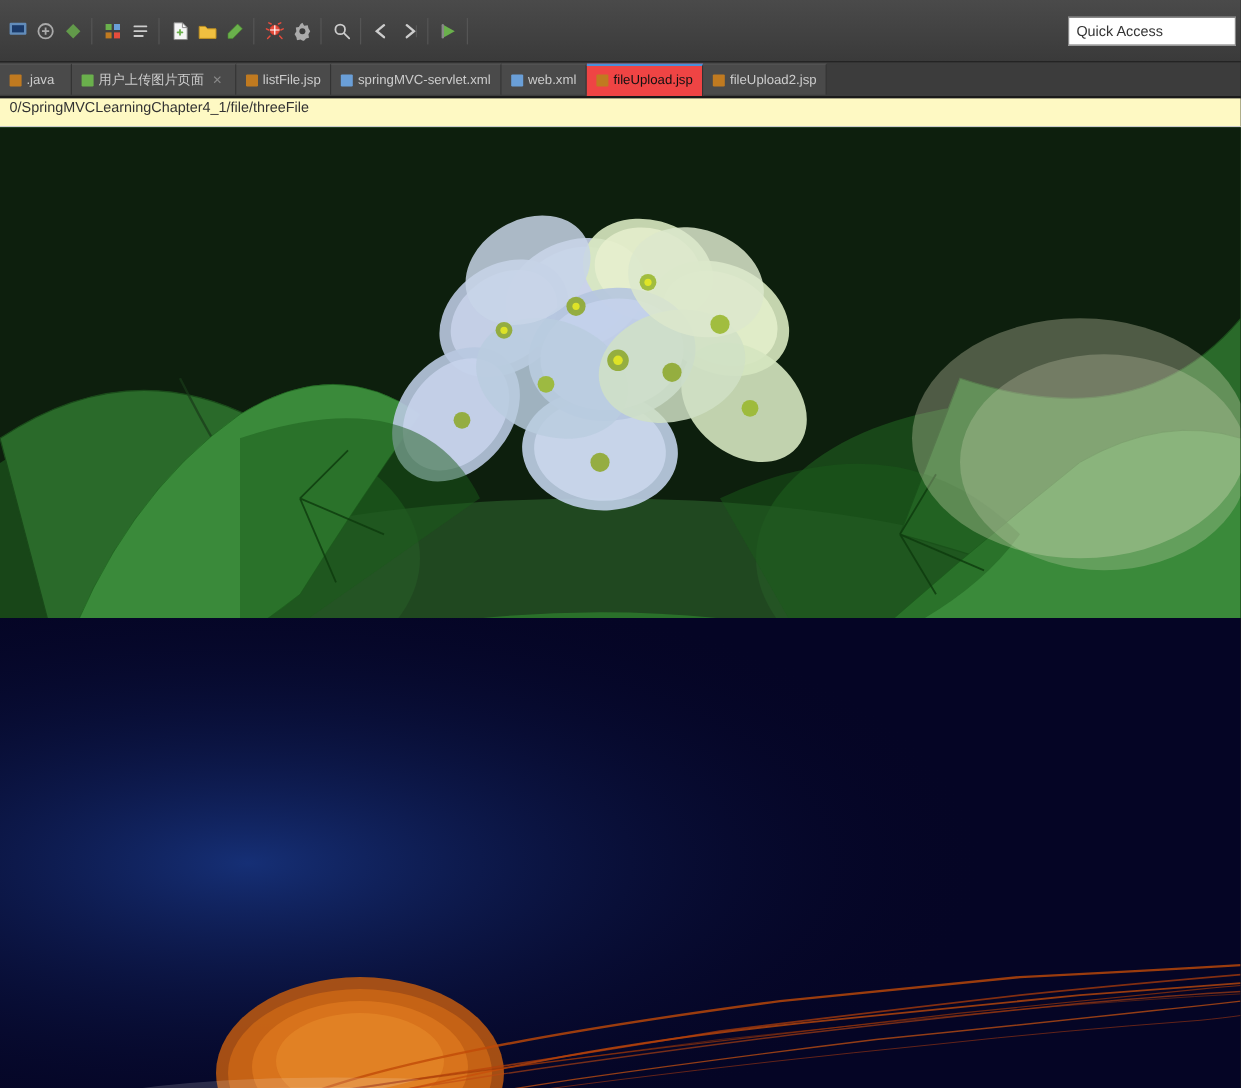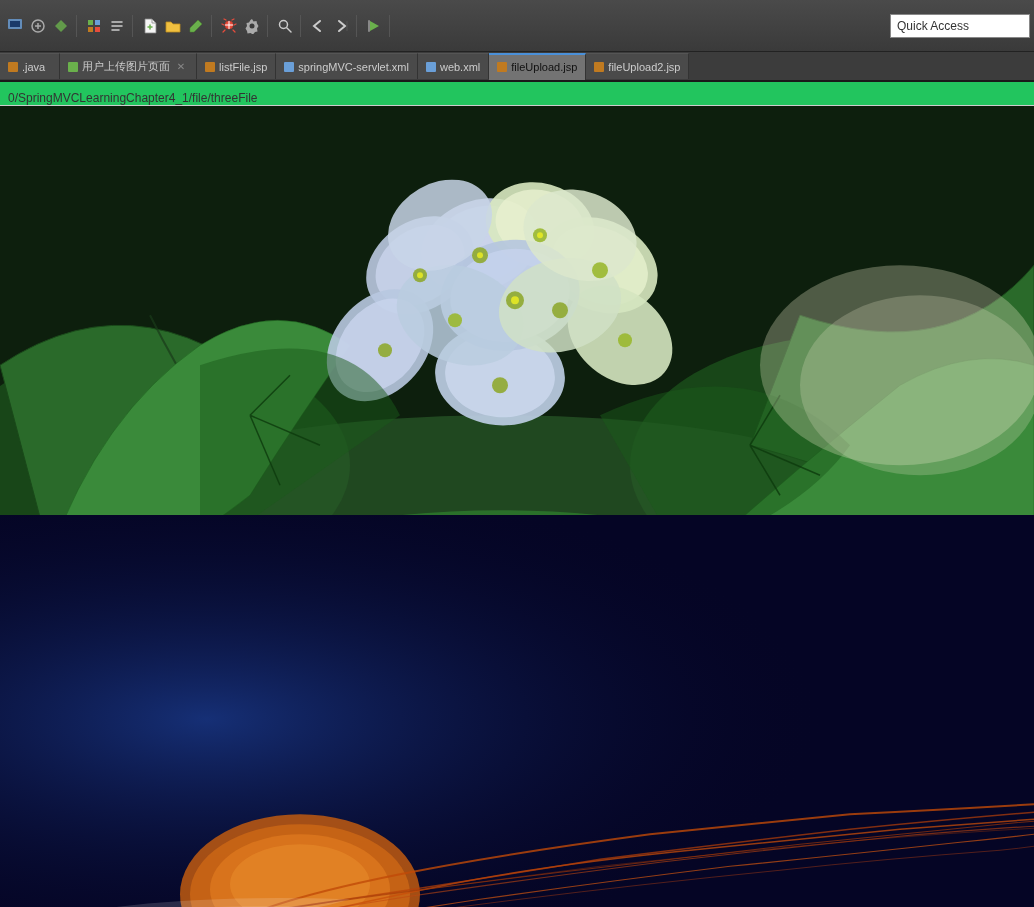--- a/index.html
+++ b/index.html
@@ -69,43 +69,43 @@
       background: #4a4a4a;
       border-right: 1px solid #333;
       border-top: 1px solid #555;
       cursor: pointer;
       color: #ccc;
       font-size: 11px;
       white-space: nowrap;
       min-width: 60px;
     }
     .tab.active {
-      background: #737373;
+      background: #ef4444;
       color: #111;
       border-top: 2px solid #4a90d9;
       height: 27px;
     }
     .tab-close {
       width: 14px;
       height: 14px;
       display: flex;
       align-items: center;
       justify-content: center;
       border-radius: 2px;
       font-size: 10px;
       color: #888;
     }
 
     
     .address-bar {
       height: 24px;
-      background: #22c55e;
+      background: #fef9c3;
       border-bottom: 1px solid #ccc;
       display: flex;
-      align-items: flex-end;
+      align-items: flex-start;
       padding: 0 8px;
       font-size: 12px;
       color: #333;
     }
 
     
     .content-area {
       width: 1034px;
       height: calc(907px - 36px - 30px - 24px);
       position: relative;

